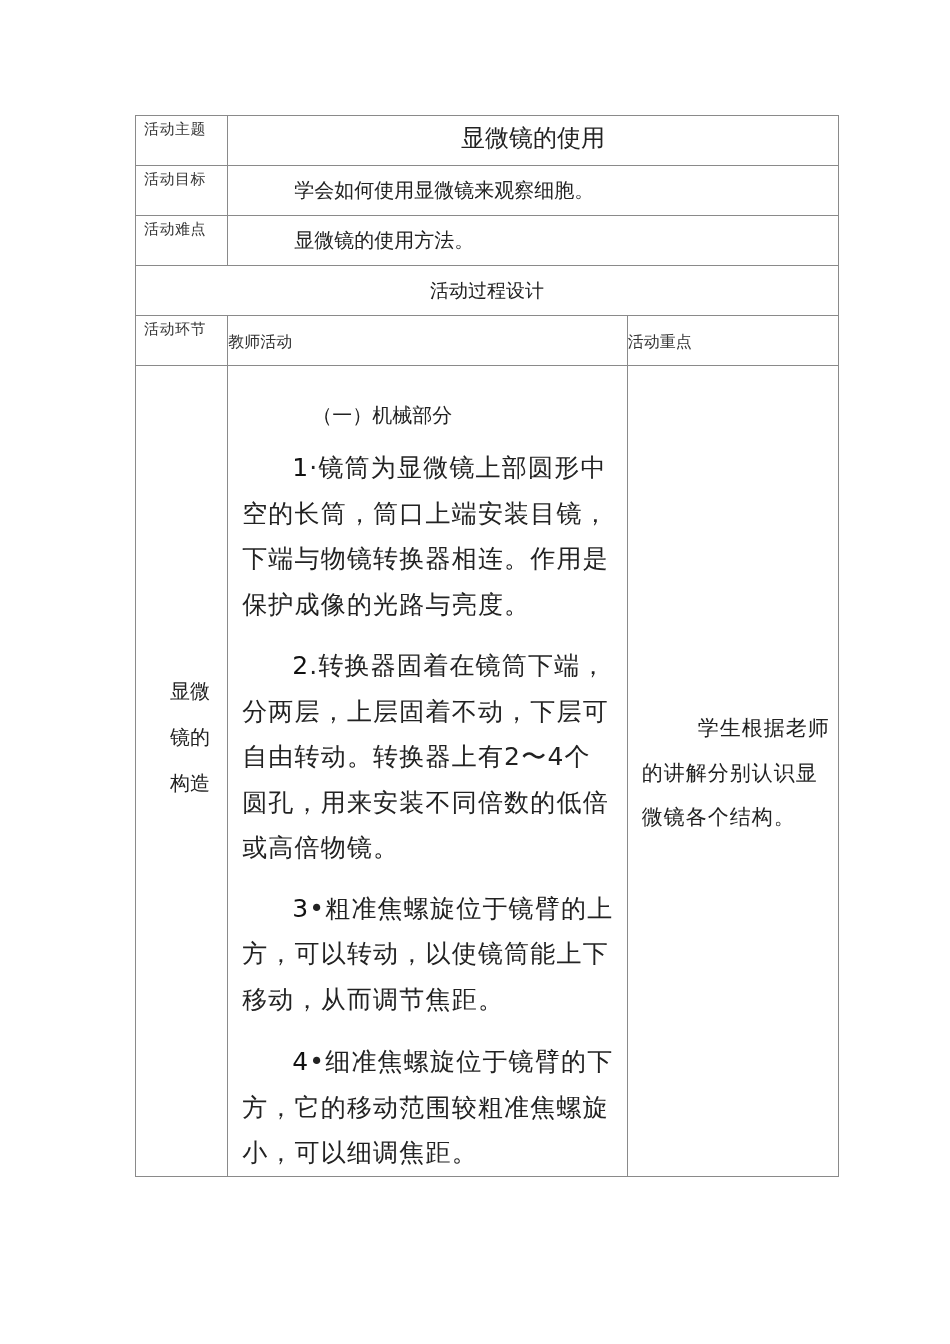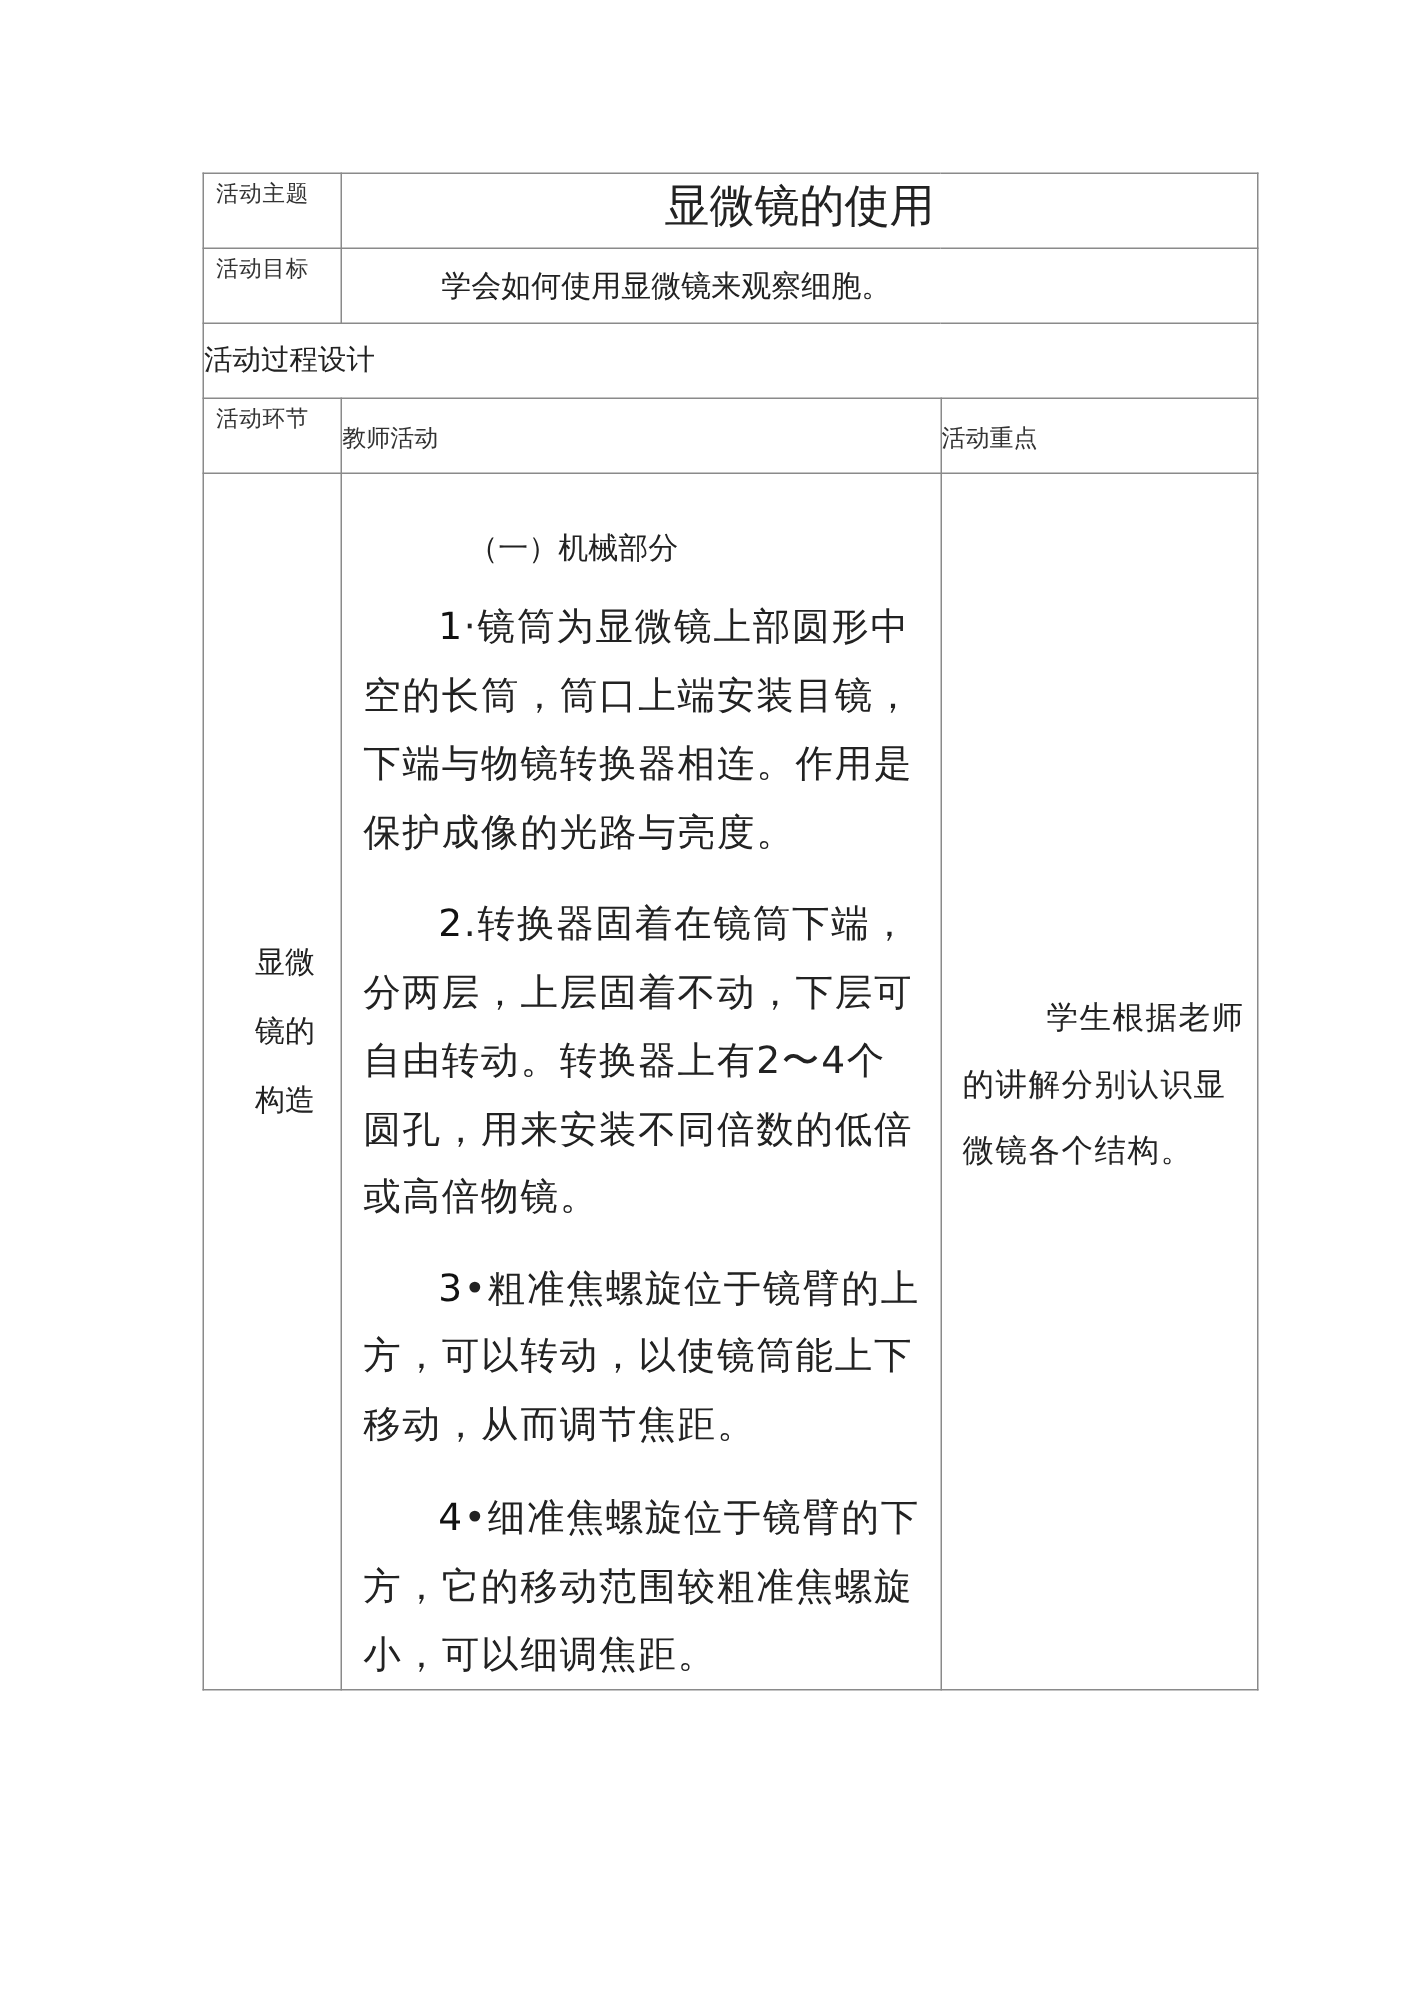--- a/index.html
+++ b/index.html
@@ -40,32 +40,33 @@
     .label {
       font-size: 15px;
       color: #333;
       padding: 4px 0 0 8px;
       letter-spacing: 0.5px;
       line-height: 18px;
     }
     .row-h { height: 50px; }
     .title-cell {
       text-align: center;
-      font-size: 30px;
+      font-size: 24px;
       line-height: 36px;
       padding-top: 4px;
       color: #222;
     }
     .value-cell {
       font-size: 20px;
       line-height: 26px;
       padding: 11px 0 0 66px;
       color: #222;
     }
     .section-cell {
+      text-align: center;
       font-size: 19px;
       line-height: 24px;
       padding-top: 12px;
       color: #222;
     }
     .hdr-cell {
       text-align: left;
       font-size: 16px;
       line-height: 20px;
       padding-top: 16px;
@@ -153,20 +154,28 @@
     <tr class="row-h">
       <td>
         <div class="label">活动目标</div>
       </td>
       <td colspan="2">
         <div class="value-cell">学会如何使用显微镜来观察细胞。</div>
       </td>
     </tr>
 
 
+    <tr class="row-h">
+      <td>
+        <div class="label">活动难点</div>
+      </td>
+      <td colspan="2">
+        <div class="value-cell">显微镜的使用方法。</div>
+      </td>
+    </tr>
 
     <tr class="row-h">
       <td colspan="3">
         <div class="section-cell">活动过程设计</div>
       </td>
     </tr>
 
     <tr class="row-hdr">
       <td>
         <div class="label">活动环节</div>

